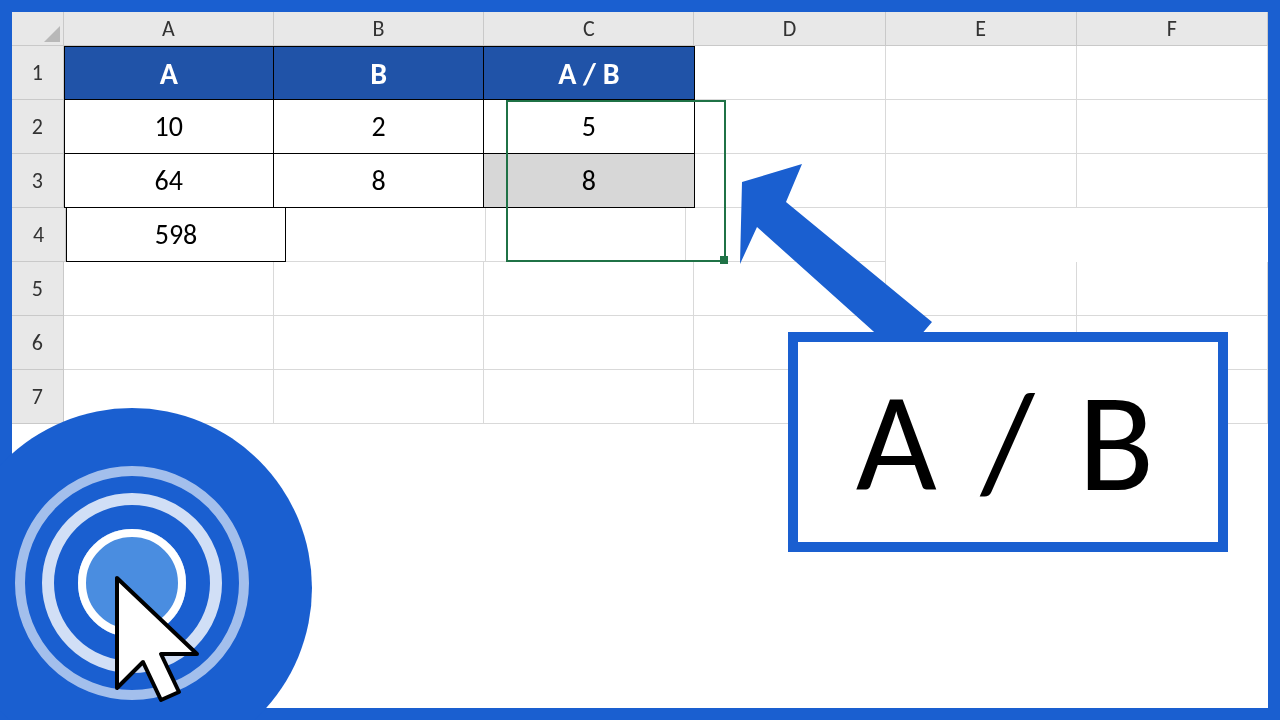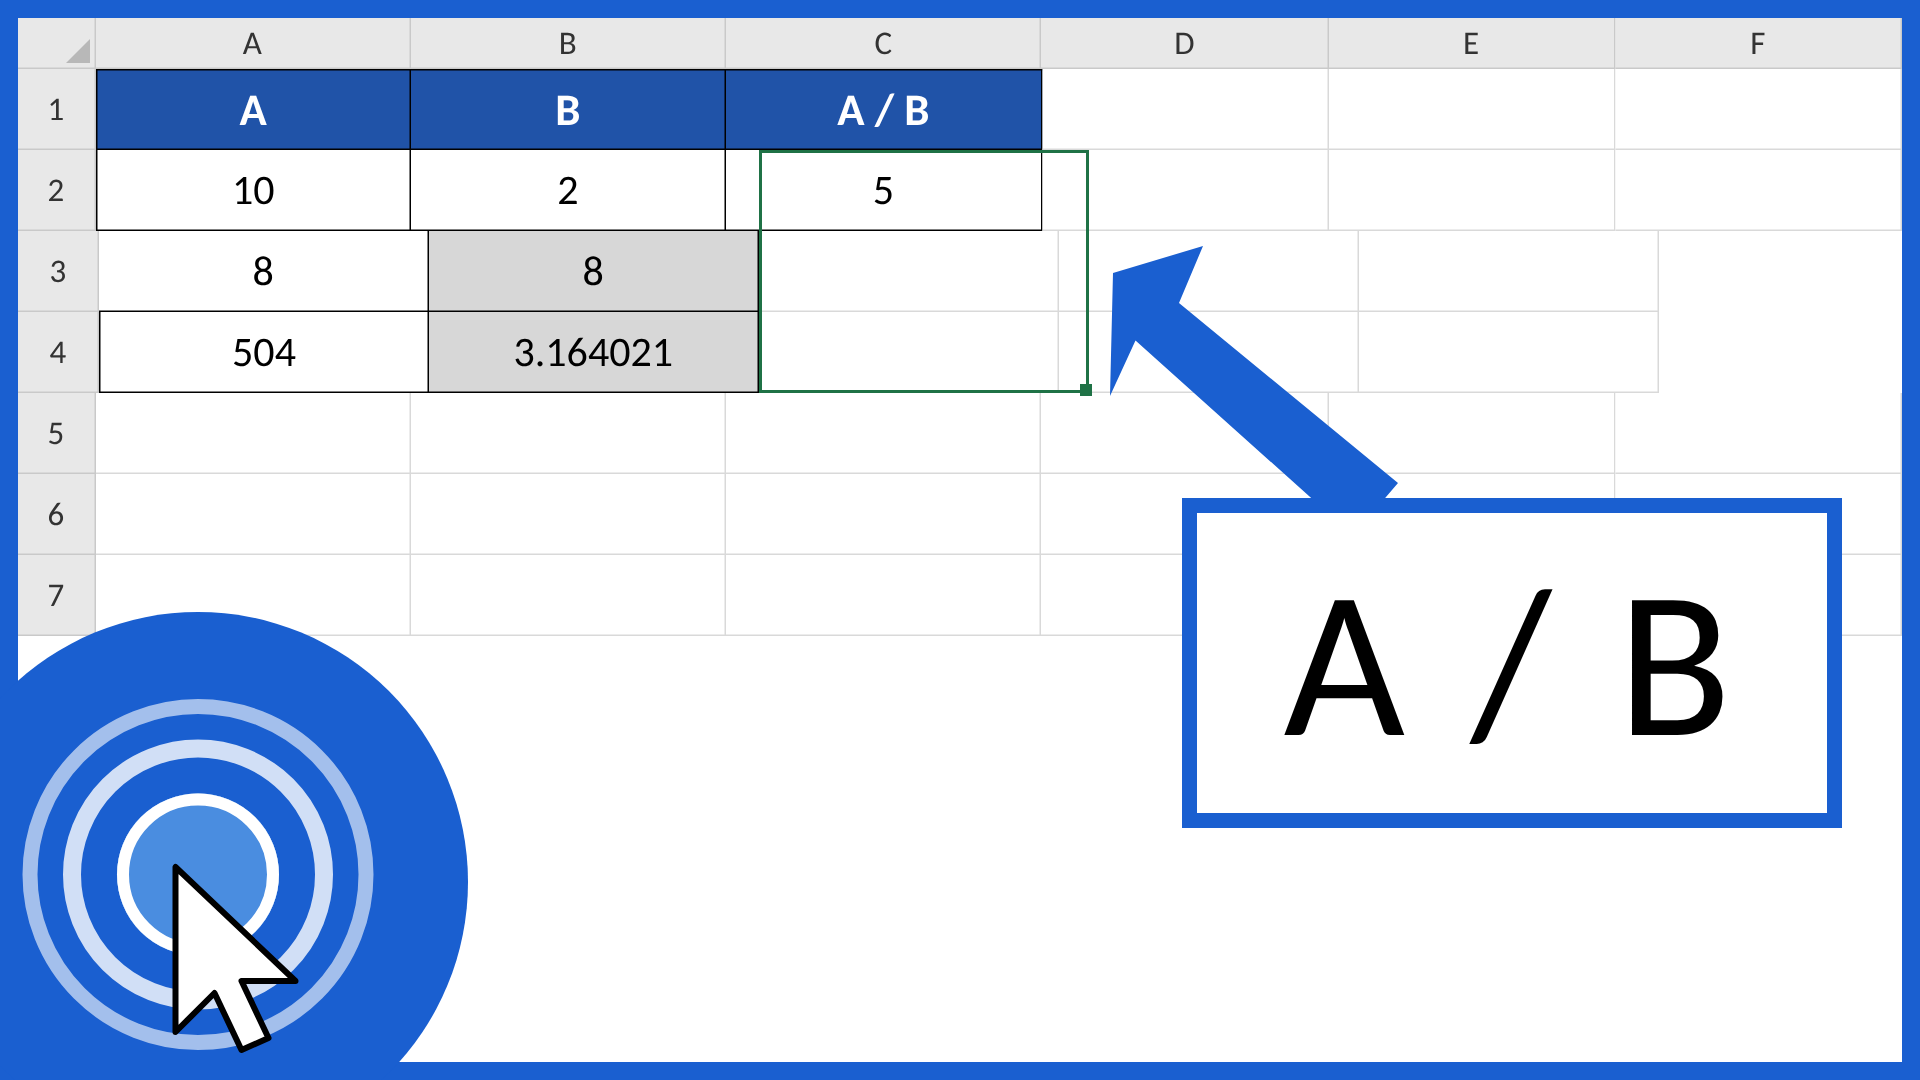--- a/index.html
+++ b/index.html
@@ -161,31 +161,31 @@
         <div class="cell data-border data-border-left" style="width:220px">10</div>
         <div class="cell data-border" style="width:220px">2</div>
         <div class="cell data-border" style="width:220px">5</div>
         <div class="cell" style="width:200px"></div>
         <div class="cell" style="width:200px"></div>
         <div class="cell" style="width:200px"></div>
       </div>
 
       <div class="row">
         <div class="rowhead">3</div>
+        <div class="cell data-border data-border-left" style="width:220px">64</div>
         <div class="cell data-border" style="width:220px">8</div>
         <div class="cell data-border sel-fill" style="width:220px">8</div>
         <div class="cell" style="width:200px"></div>
         <div class="cell" style="width:200px"></div>
         <div class="cell" style="width:200px"></div>
       </div>
 
       <div class="row">
         <div class="rowhead">4</div>
-        <div class="cell data-border data-border-left" style="width:220px">504</div>
-        <div class="cell data-border sel-fill" style="width:220px">3.164021</div>
+        <div class="cell data-border data-border-left" style="width:220px">598</div>
         <div class="cell" style="width:200px"></div>
         <div class="cell" style="width:200px"></div>
         <div class="cell" style="width:200px"></div>
       </div>
 
       <div class="row">
         <div class="rowhead">5</div>
         <div class="cell" style="width:220px"></div>
         <div class="cell" style="width:220px"></div>
         <div class="cell" style="width:220px"></div>

